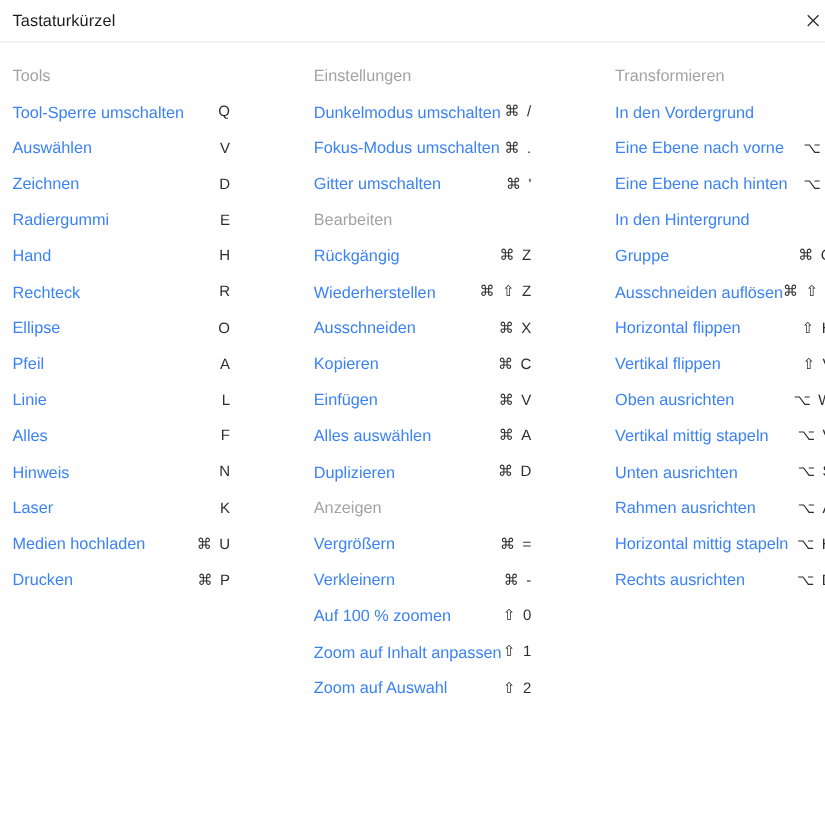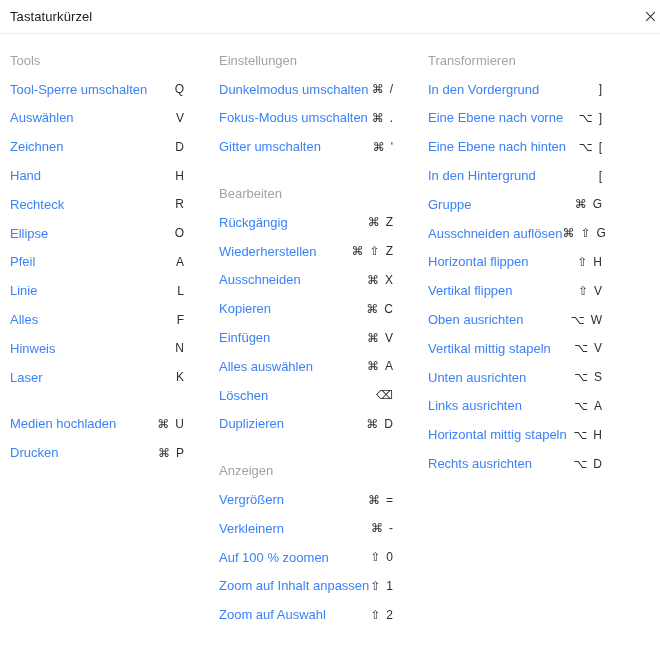--- a/index.html
+++ b/index.html
@@ -41,29 +41,28 @@
     padding: 4px;
     margin: 0;
     cursor: pointer;
     display: flex;
     align-items: center;
     justify-content: center;
   }
   .dialog-body {
     display: flex;
     padding: 12px 10px 0 10px;
-    gap: 35px;
+    gap: 67px;
     box-sizing: border-box;
   }
   .column {
     flex: 0 0 174px;
     width: 174px;
   }
   .section + .section {
-    margin-top: 18px;
   }
   .section-header {
     height: 28.8px;
     display: flex;
     align-items: center;
     color: #a3a3a3;
     font-size: 13px;
   }
   .row {
     height: 28.8px;
@@ -112,20 +111,26 @@
               <span class="key">V</span>
             </span>
           </div>
           <div class="row">
             <span class="shortcut-label">Zeichnen</span>
             <span class="shortcut-keys">
               <span class="key">D</span>
             </span>
           </div>
           <div class="row">
+            <span class="shortcut-label">Radiergummi</span>
+            <span class="shortcut-keys">
+              <span class="key">E</span>
+            </span>
+          </div>
+          <div class="row">
             <span class="shortcut-label">Hand</span>
             <span class="shortcut-keys">
               <span class="key">H</span>
             </span>
           </div>
           <div class="row">
             <span class="shortcut-label">Rechteck</span>
             <span class="shortcut-keys">
               <span class="key">R</span>
             </span>
@@ -248,26 +253,20 @@
             </span>
           </div>
           <div class="row">
             <span class="shortcut-label">Alles auswählen</span>
             <span class="shortcut-keys">
               <span class="key">⌘</span>
               <span class="key">A</span>
             </span>
           </div>
           <div class="row">
-            <span class="shortcut-label">Löschen</span>
-            <span class="shortcut-keys">
-              <span class="key">⌫</span>
-            </span>
-          </div>
-          <div class="row">
             <span class="shortcut-label">Duplizieren</span>
             <span class="shortcut-keys">
               <span class="key">⌘</span>
               <span class="key">D</span>
             </span>
           </div>
         </div>
         <div class="section">
           <div class="section-header">Anzeigen</div>
           <div class="row">
@@ -380,21 +379,21 @@
             </span>
           </div>
           <div class="row">
             <span class="shortcut-label">Unten ausrichten</span>
             <span class="shortcut-keys">
               <span class="key">⌥</span>
               <span class="key">S</span>
             </span>
           </div>
           <div class="row">
-            <span class="shortcut-label">Links ausrichten</span>
+            <span class="shortcut-label">Rahmen ausrichten</span>
             <span class="shortcut-keys">
               <span class="key">⌥</span>
               <span class="key">A</span>
             </span>
           </div>
           <div class="row">
             <span class="shortcut-label">Horizontal mittig stapeln</span>
             <span class="shortcut-keys">
               <span class="key">⌥</span>
               <span class="key">H</span>

